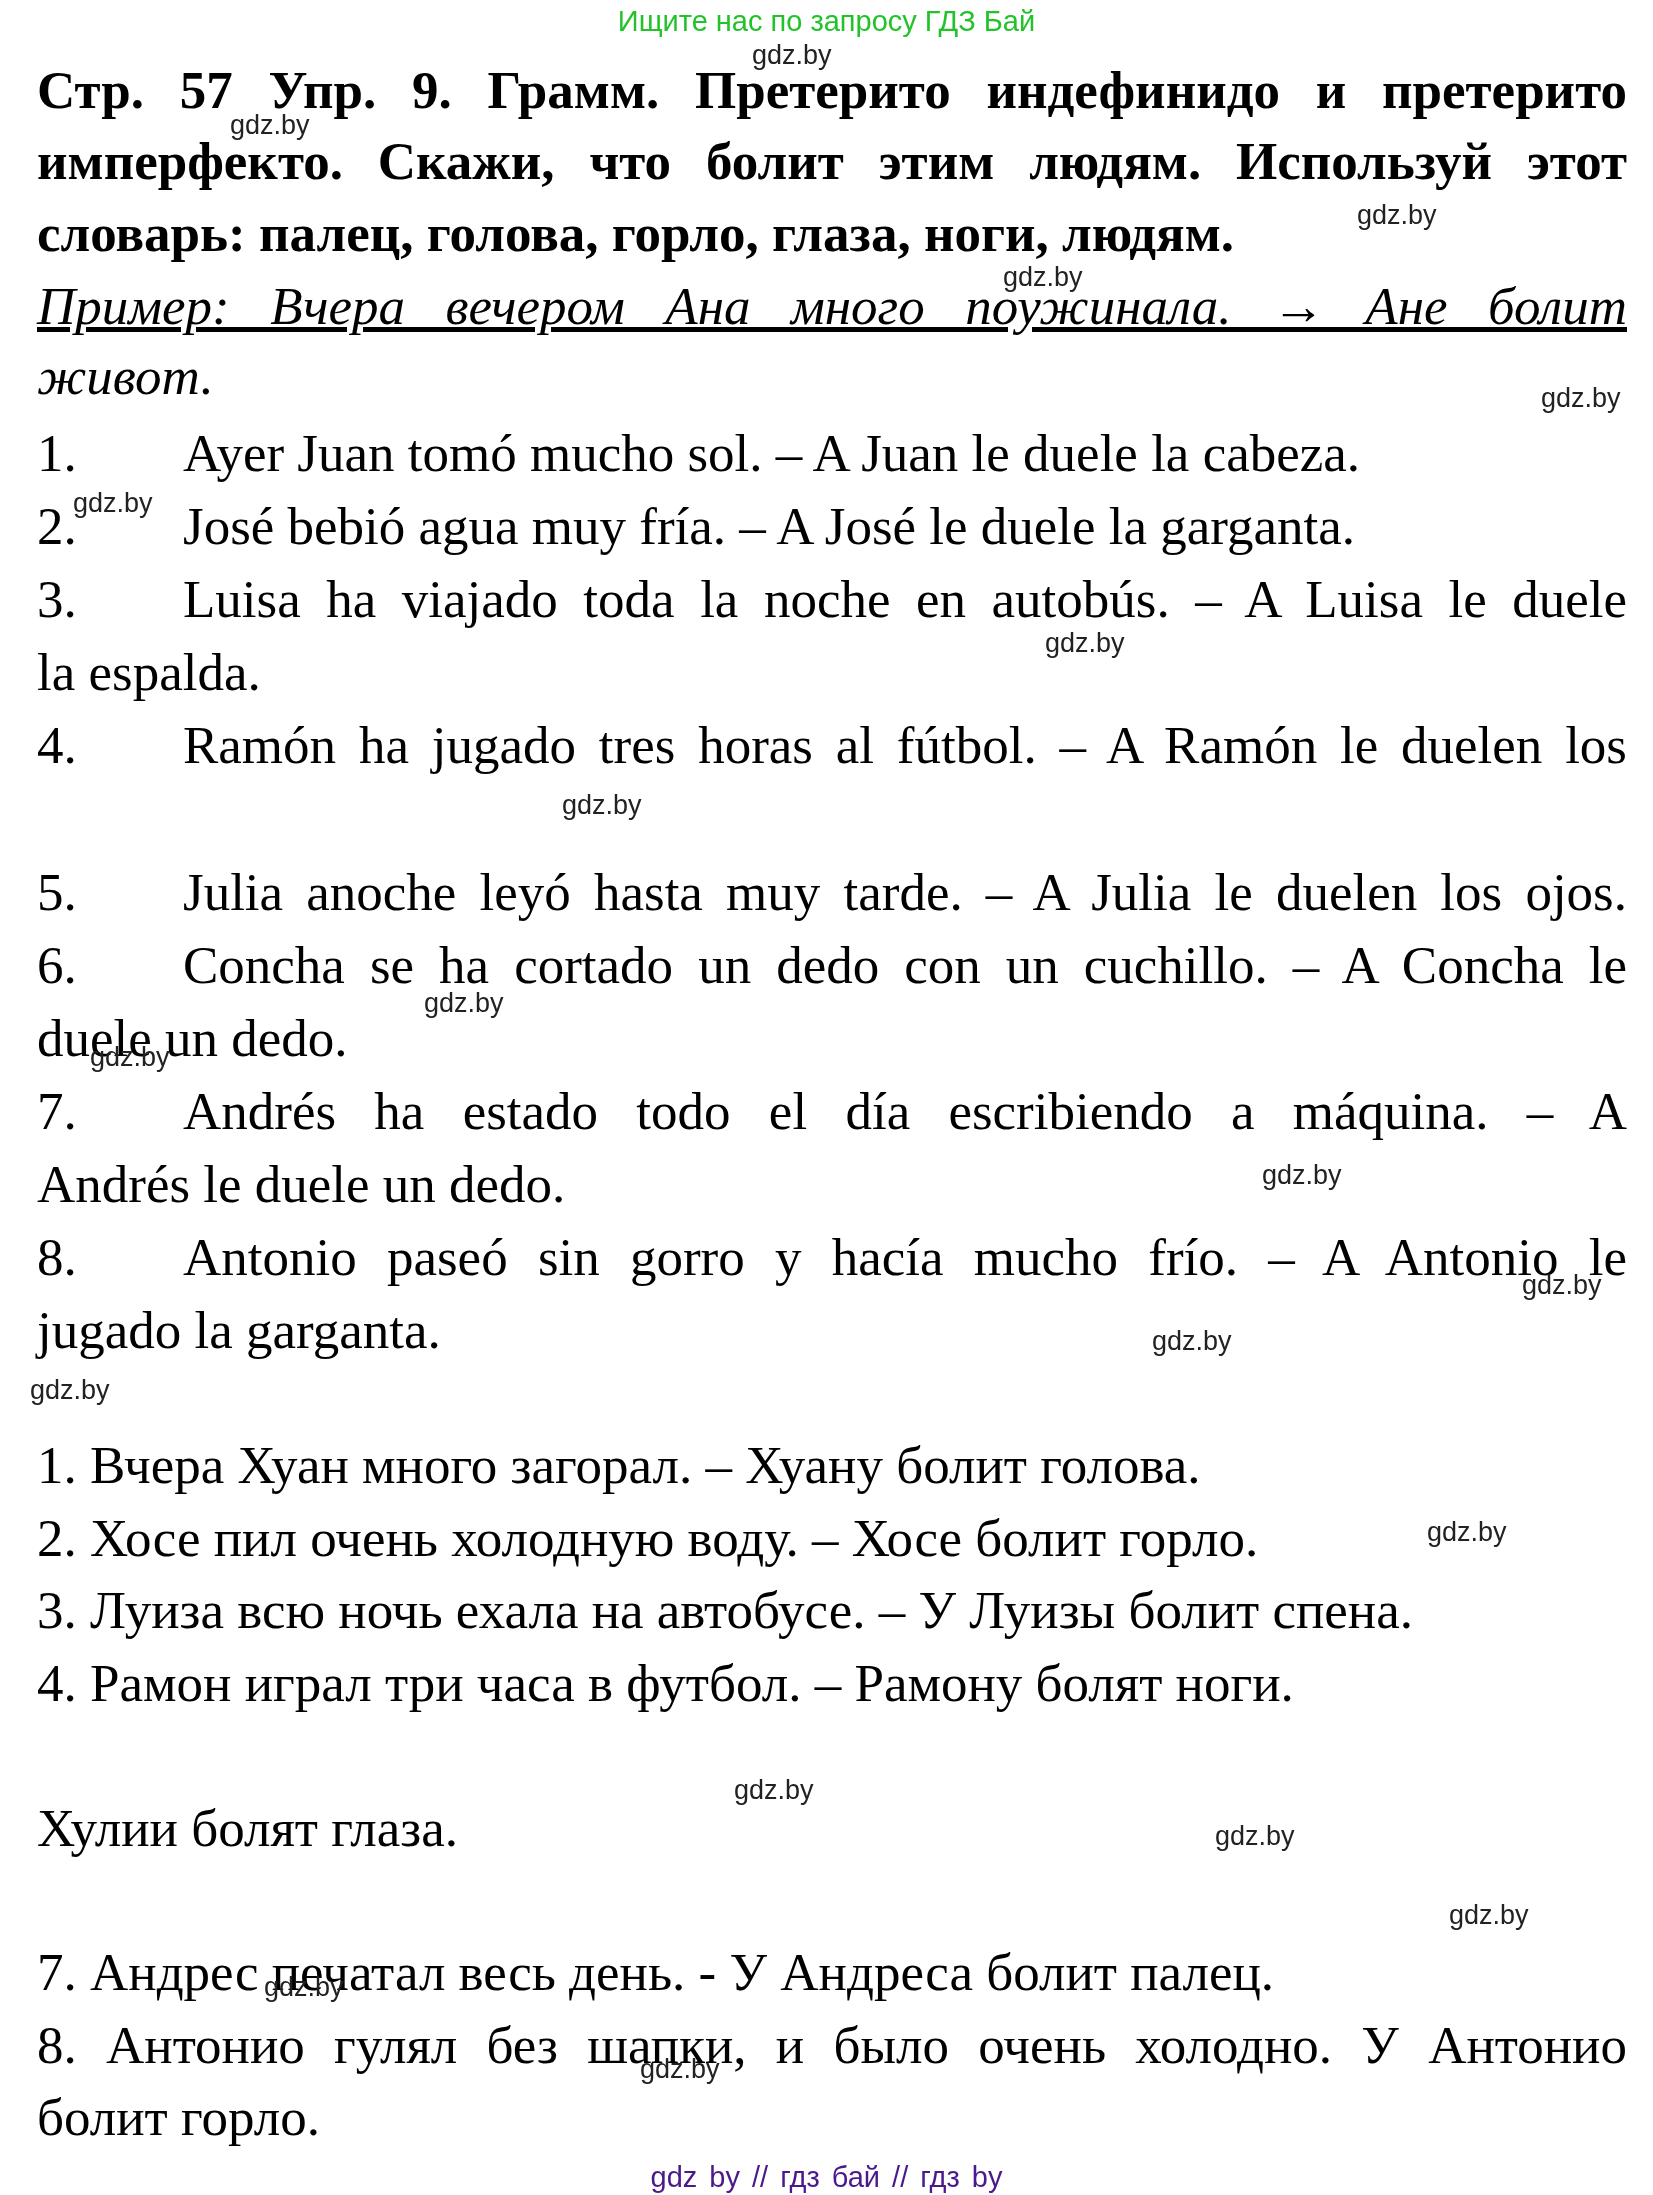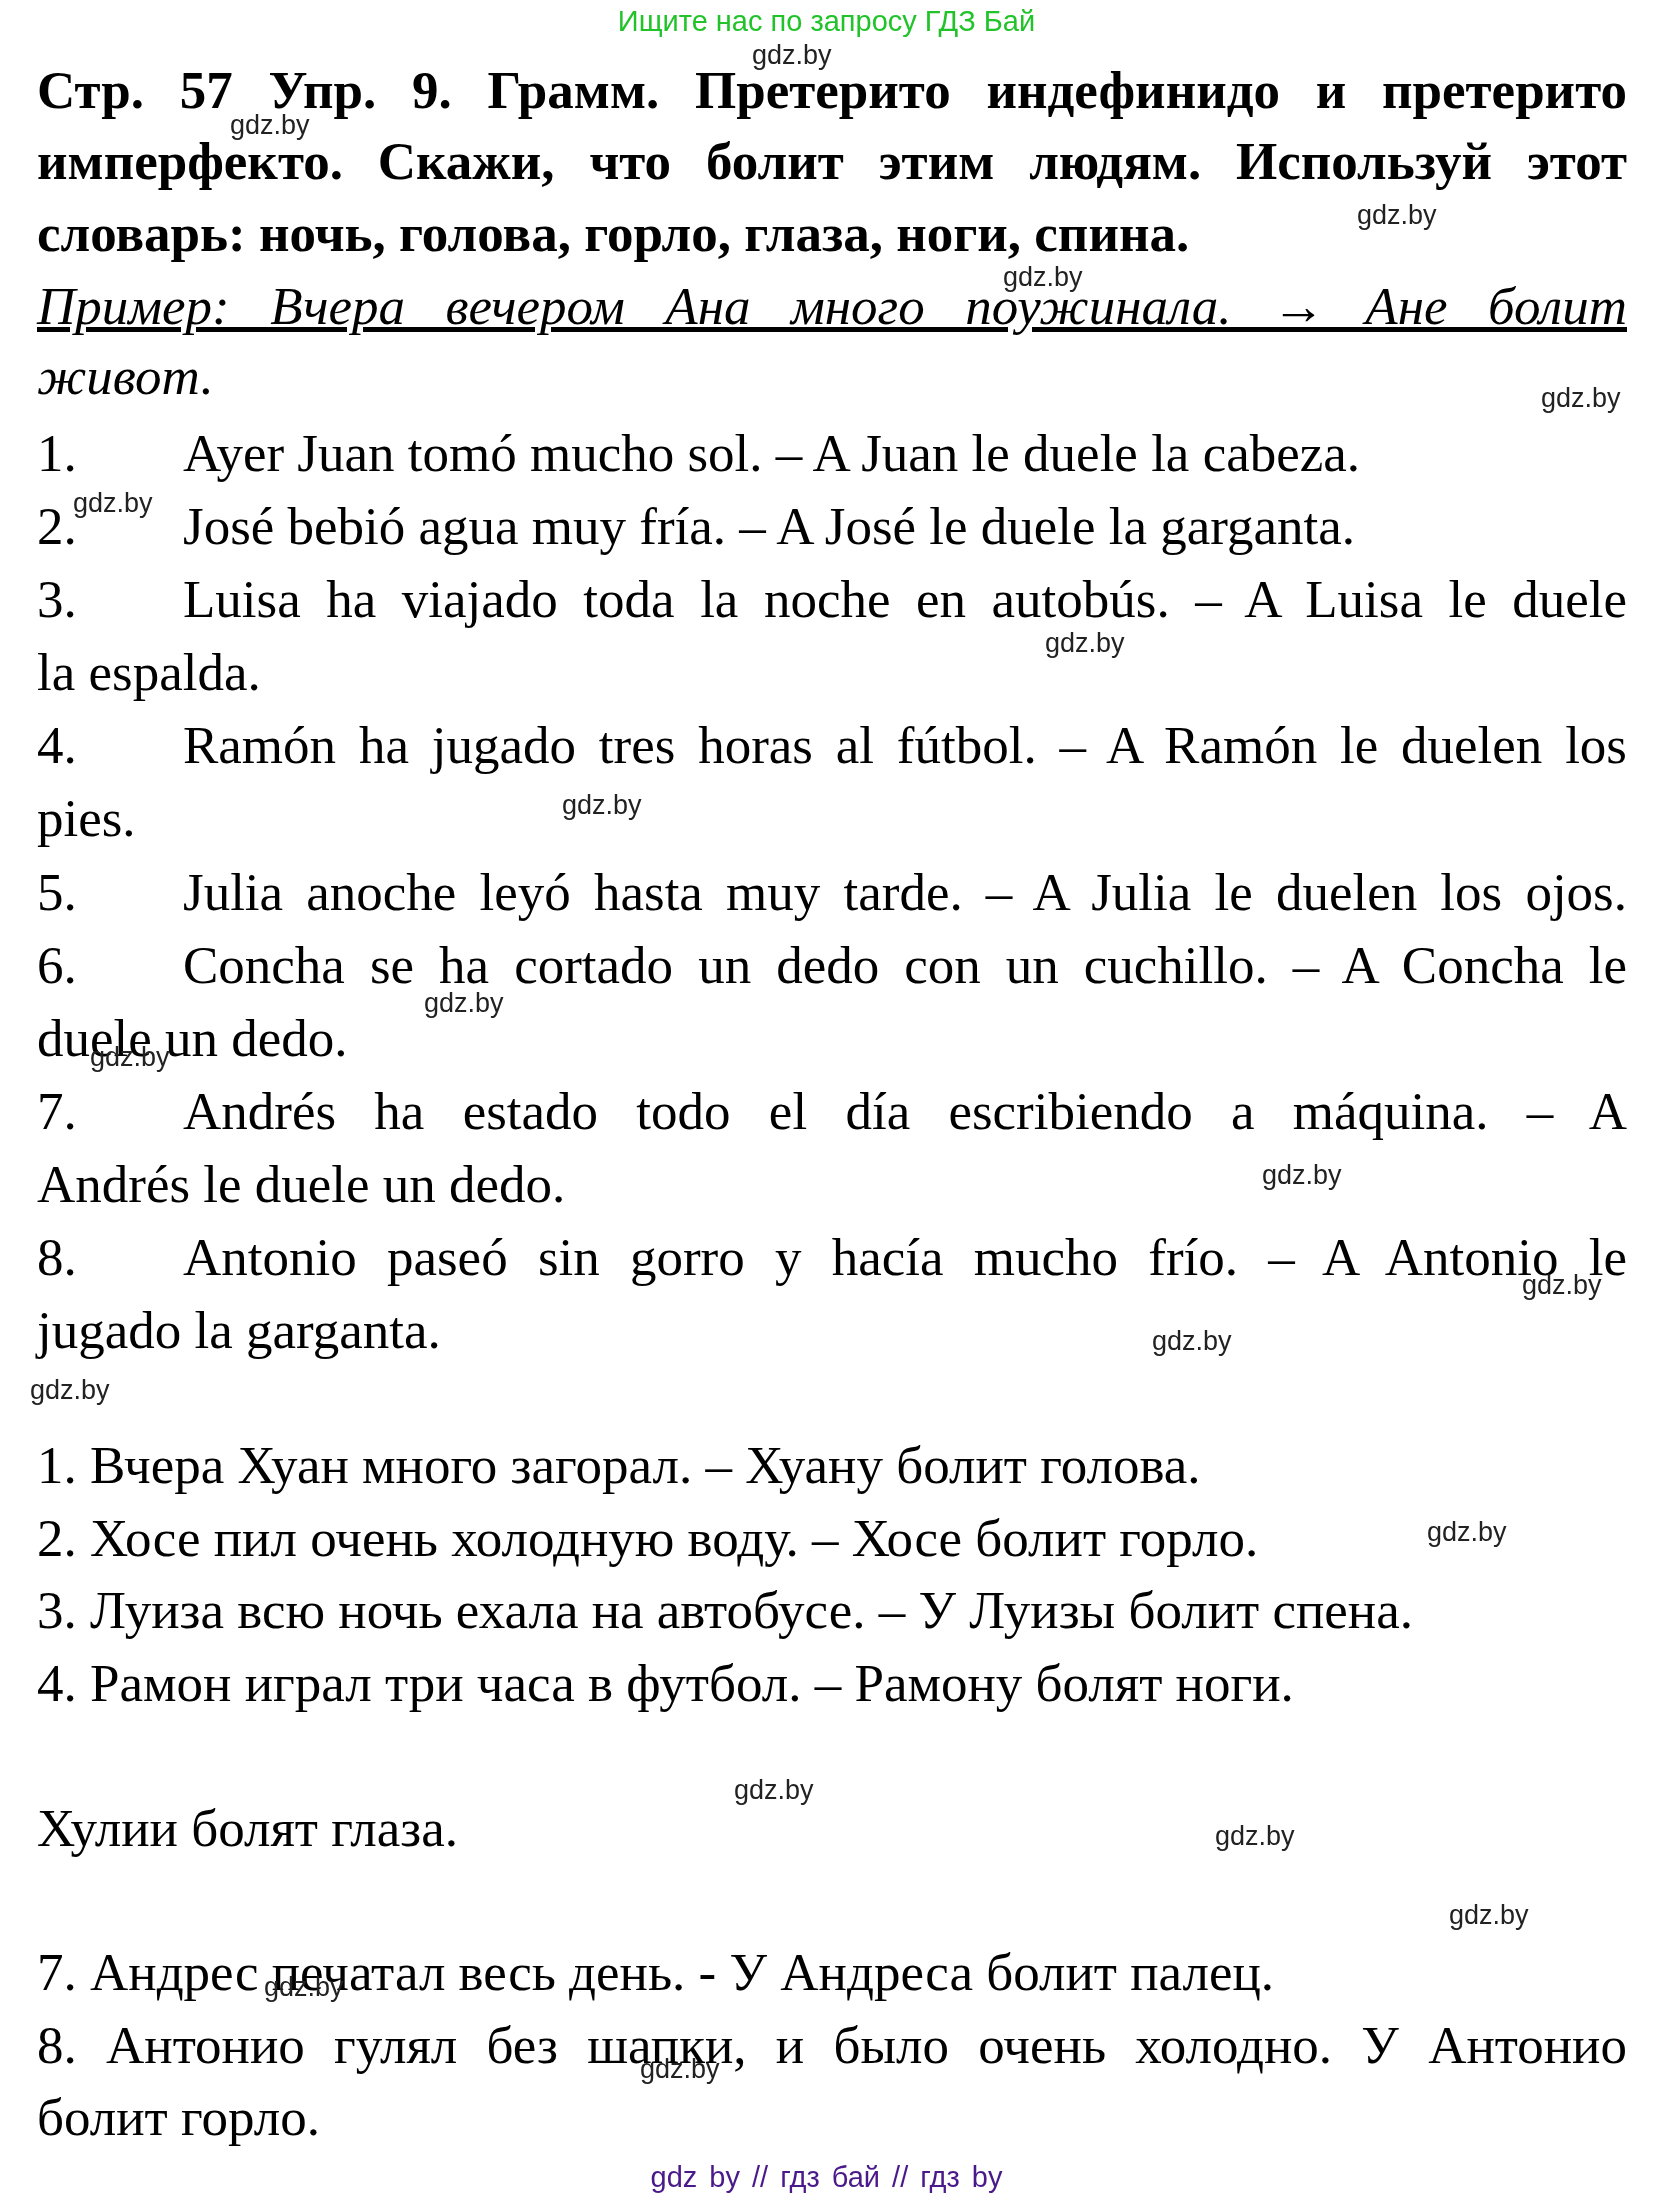--- a/index.html
+++ b/index.html
@@ -35,39 +35,38 @@
 <div class="page">
 
   <div class="topbanner">Ищите нас по запросу ГДЗ Бай</div>
 
   <div class="line title" style="top:54px;">
       <span class="just" style="display:block;">Стр. 57 Упр. 9.   Грамм. Претерито индефинидо и претерито</span>
     </div>
   <div class="line title" style="top:125px;">
       <span style="display:block;" class="just">имперфекто. Скажи, что болит этим людям. Используй этот</span>
     </div>
-  <div class="line title" style="top:197px;"><span>словарь: ночь, голова, горло, глаза, ноги, спина.</span></div>
+  <div class="line title" style="top:197px;"><span>словарь: палец, голова, горло, глаза, ноги, людям.</span></div>
 
   <div class="line example" style="top:270px;text-decoration:underline;">
       <span class="just" style="display:block;">Пример: Вчера вечером Ана много поужинала. → Ане болит</span>
     </div>
   <div class="line example" style="top:340px;"><span>живот.</span></div>
 
   <div class="line body" style="top:417px;"><span class="num">1.</span><span>Ayer Juan tomó mucho sol. – A Juan le duele la cabeza.</span></div>
   <div class="line body" style="top:490px;"><span class="num">2.</span><span>José bebió agua muy fría. – A José le duele la garganta.</span></div>
   <div class="line body just" style="top:563px; display:flex;">
       <span class="num" style="flex:none;">3.</span>
       <span class="just" style="flex:1; display:block;">Luisa ha viajado toda la noche en autobús. – A Luisa le duele</span>
     </div>
   <div class="line body" style="top:636px;"><span>la espalda.</span></div>
   <div class="line body" style="top:709px; display:flex;">
       <span class="num" style="flex:none;">4.</span>
       <span class="just" style="flex:1; display:block;">Ramón ha jugado tres horas al fútbol. – A Ramón le duelen los</span>
     </div>
-  <div class="line body" style="top:782px;"><span>pies.</span></div>
   <div class="line body" style="top:856px; display:flex;">
       <span class="num" style="flex:none;">5.</span>
       <span class="just" style="flex:1; display:block;">Julia anoche leyó hasta muy tarde. – A Julia le duelen los ojos.</span>
     </div>
   <div class="line body" style="top:929px; display:flex;">
       <span class="num" style="flex:none;">6.</span>
       <span class="just" style="flex:1; display:block;">Concha se ha cortado un dedo con un cuchillo. – A Concha le</span>
     </div>
   <div class="line body" style="top:1002px;"><span>duele un dedo.</span></div>
   <div class="line body" style="top:1075px; display:flex;">

